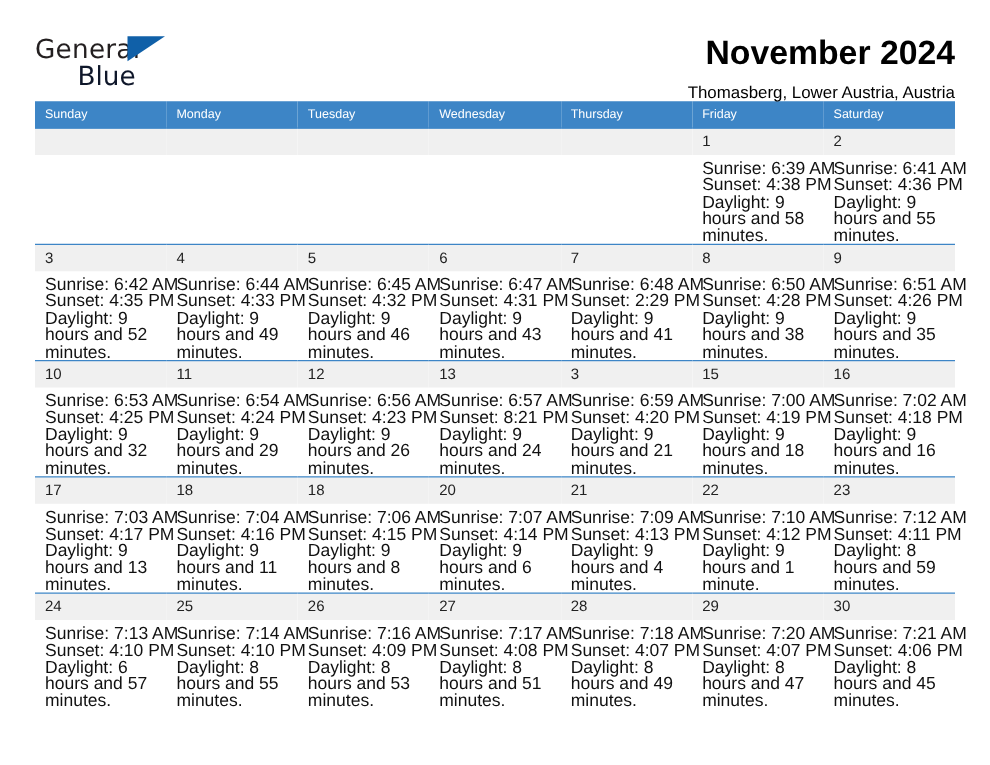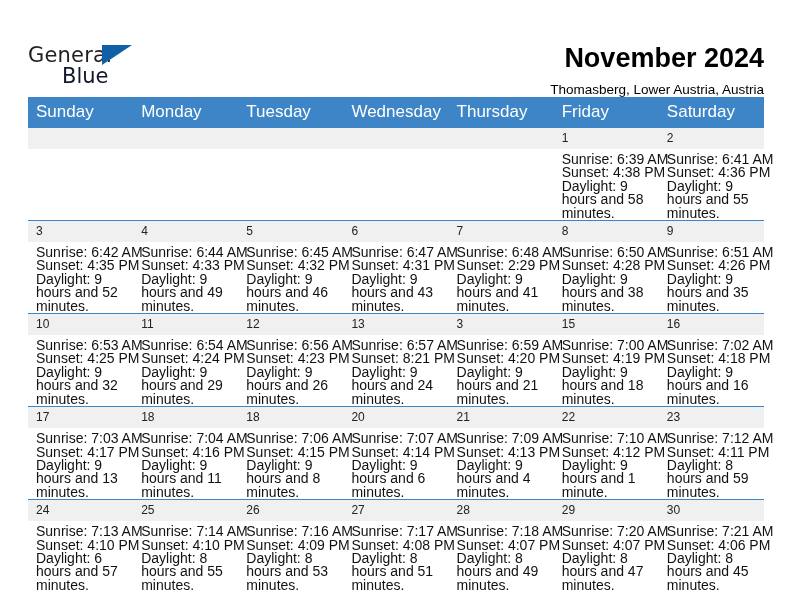--- a/index.html
+++ b/index.html
@@ -12,21 +12,21 @@
     height: 612px;
     font-family: "Liberation Sans", sans-serif;
     color: #000000;
     overflow: hidden;
   }
   .page {
     width: 792px;
     height: 612px;
     position: relative;
     box-sizing: border-box;
-    padding: 16px 28px;
+    padding: 0 28px;
   }
 
   
   .header {
     display: flex;
     align-items: flex-start;
     justify-content: space-between;
     padding-top: 26px;
     height: 72px;
     box-sizing: border-box;
@@ -83,21 +83,21 @@
   .calendar {
     width: 736px;
     border-collapse: collapse;
     table-layout: fixed;
     margin-top: 9px;
   }
   .calendar th {
     background: #3d85c6;
     color: #ffffff;
     font-weight: normal;
-    font-size: 17px;
+    font-size: 10px;
     text-align: left;
     padding: 5px 0 5px 8px;
     height: 20px;
     box-sizing: border-box;
     border: none;
   }
   .calendar td {
     vertical-align: top;
     padding: 0;
     border-top: 1px solid #3d85c6;

